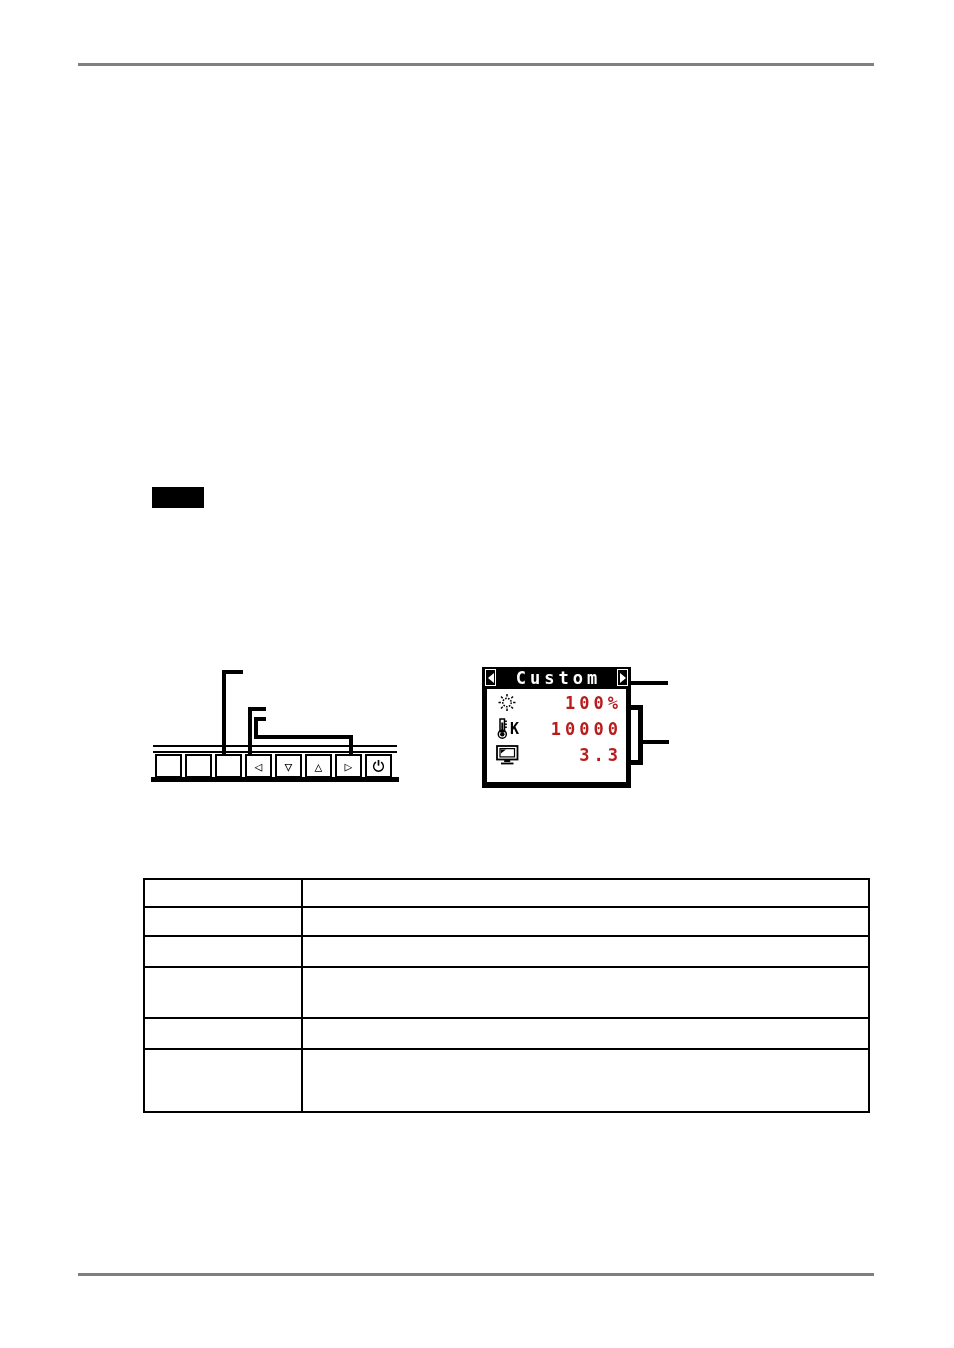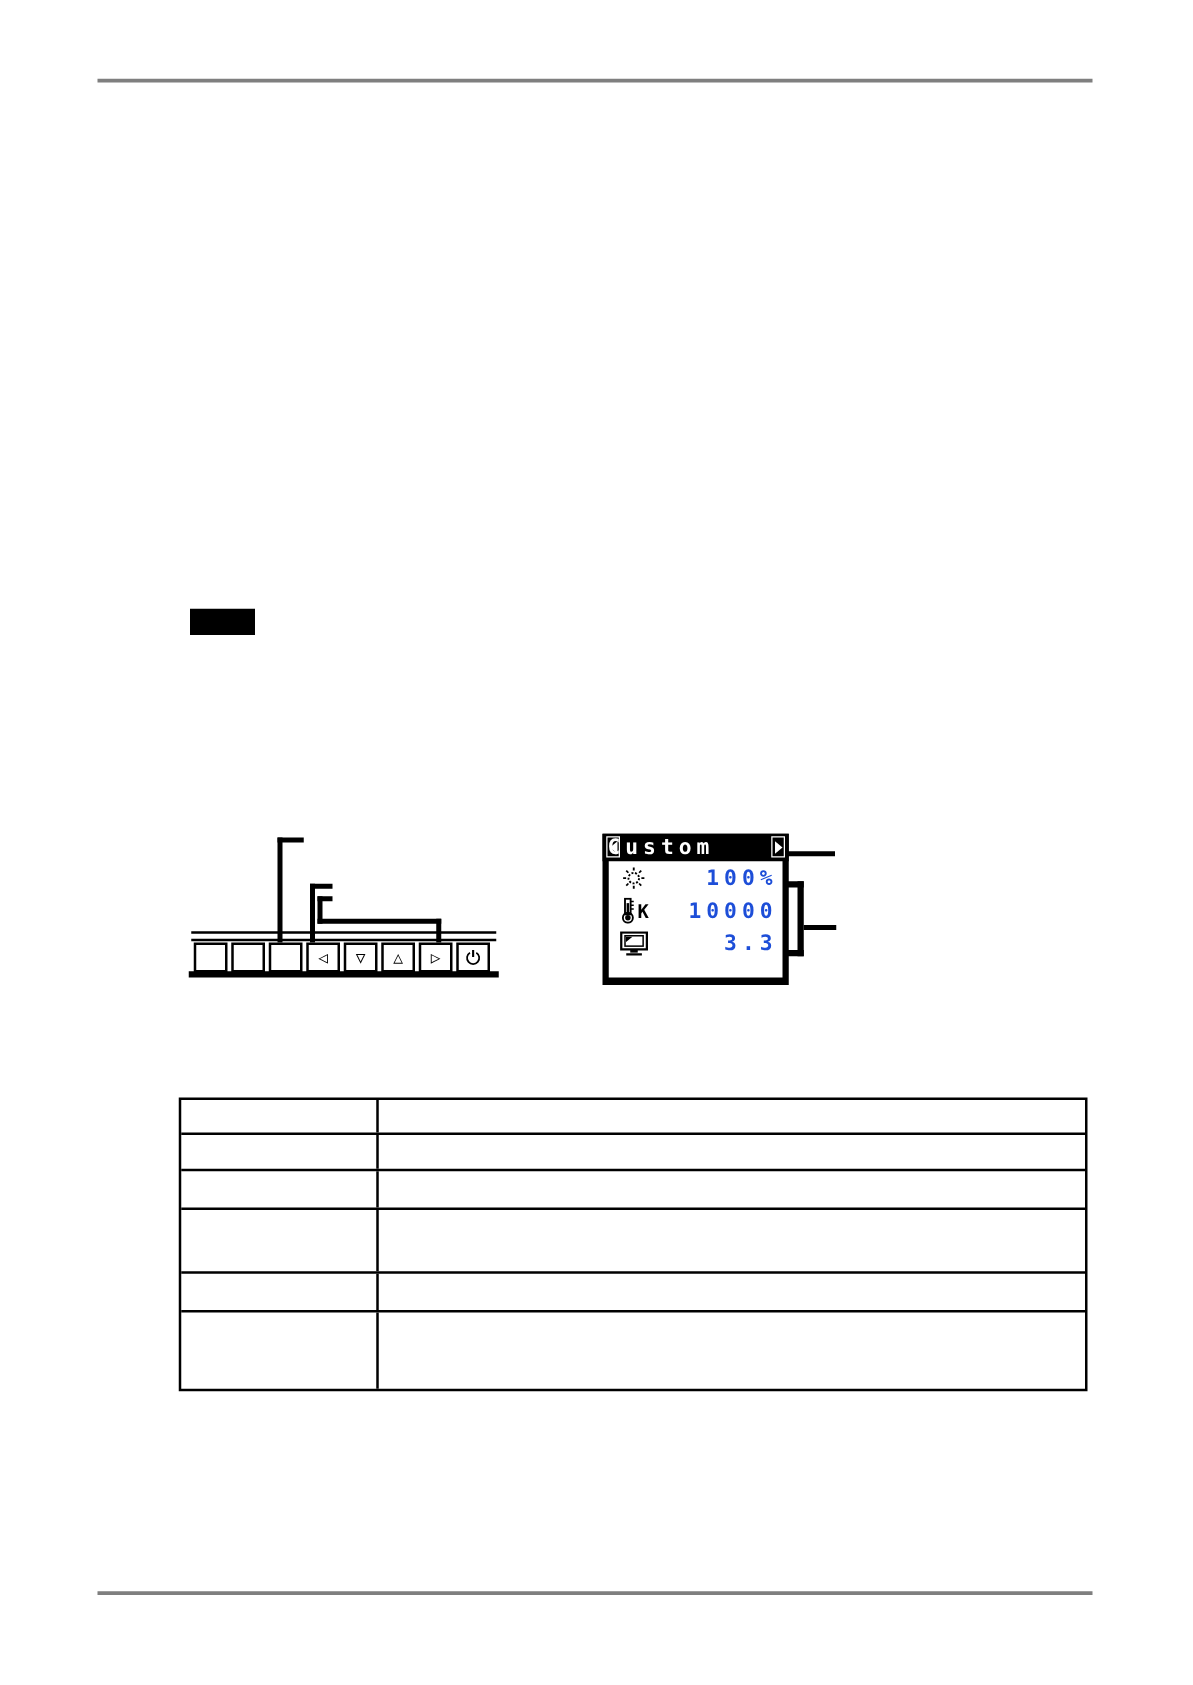--- a/index.html
+++ b/index.html
@@ -11,34 +11,34 @@
 
   
   .btn-row{display:flex;gap:3px;}
   .panel-btn{flex:1;background:#fff;border:2px solid #000;box-sizing:border-box;
              display:flex;align-items:center;justify-content:center;
              font-size:13px;color:#000;line-height:1;}
 
   
   .osd{background:#000;}
   .osd-header{position:absolute;left:0;top:0;right:0;height:22px;background:#000;
-              display:flex;align-items:center;justify-content:flex-start;}
+              display:flex;align-items:center;justify-content:center;}
   .osd-title{color:#fff;font-weight:bold;font-size:17px;letter-spacing:4px;
              font-family:"DejaVu Sans Mono", monospace;padding-left:4px;}
   .nav-box{position:absolute;top:2px;width:11px;height:17px;border:1.5px solid #fff;
            box-sizing:border-box;display:flex;align-items:center;justify-content:center;}
   .tri-l{width:0;height:0;border-top:5px solid transparent;border-bottom:5px solid transparent;
          border-right:6px solid #fff;}
   .tri-r{width:0;height:0;border-top:5px solid transparent;border-bottom:5px solid transparent;
          border-left:6px solid #fff;}
   .osd-body{position:absolute;left:5px;right:5px;top:22px;bottom:6px;background:#fff;}
   .osd-row{height:25px;margin-top:1px;display:flex;align-items:center;
            justify-content:space-between;padding:0 4px 0 9px;}
   .osd-val{font-family:"DejaVu Sans Mono", monospace;font-weight:bold;font-size:17px;
-           letter-spacing:4px;color:#1d4ed8;white-space:nowrap;}
+           letter-spacing:4px;color:#b91c1c;white-space:nowrap;}
   .icon-grp{display:flex;align-items:center;gap:1px;}
   .osd-unit{font-family:"DejaVu Sans Mono", monospace;font-weight:bold;font-size:15px;color:#000;}
 
   
   .info-table{left:143px;top:878px;width:727px;height:235px;border:2px solid #000;
               box-sizing:border-box;display:flex;flex-direction:column;}
   .t-row{display:flex;border-bottom:2px solid #000;}
   .t-row:last-child{border-bottom:none;flex:1;}
   .t-c1{width:158px;border-right:2px solid #000;box-sizing:border-box;}
   .t-c2{flex:1;}

